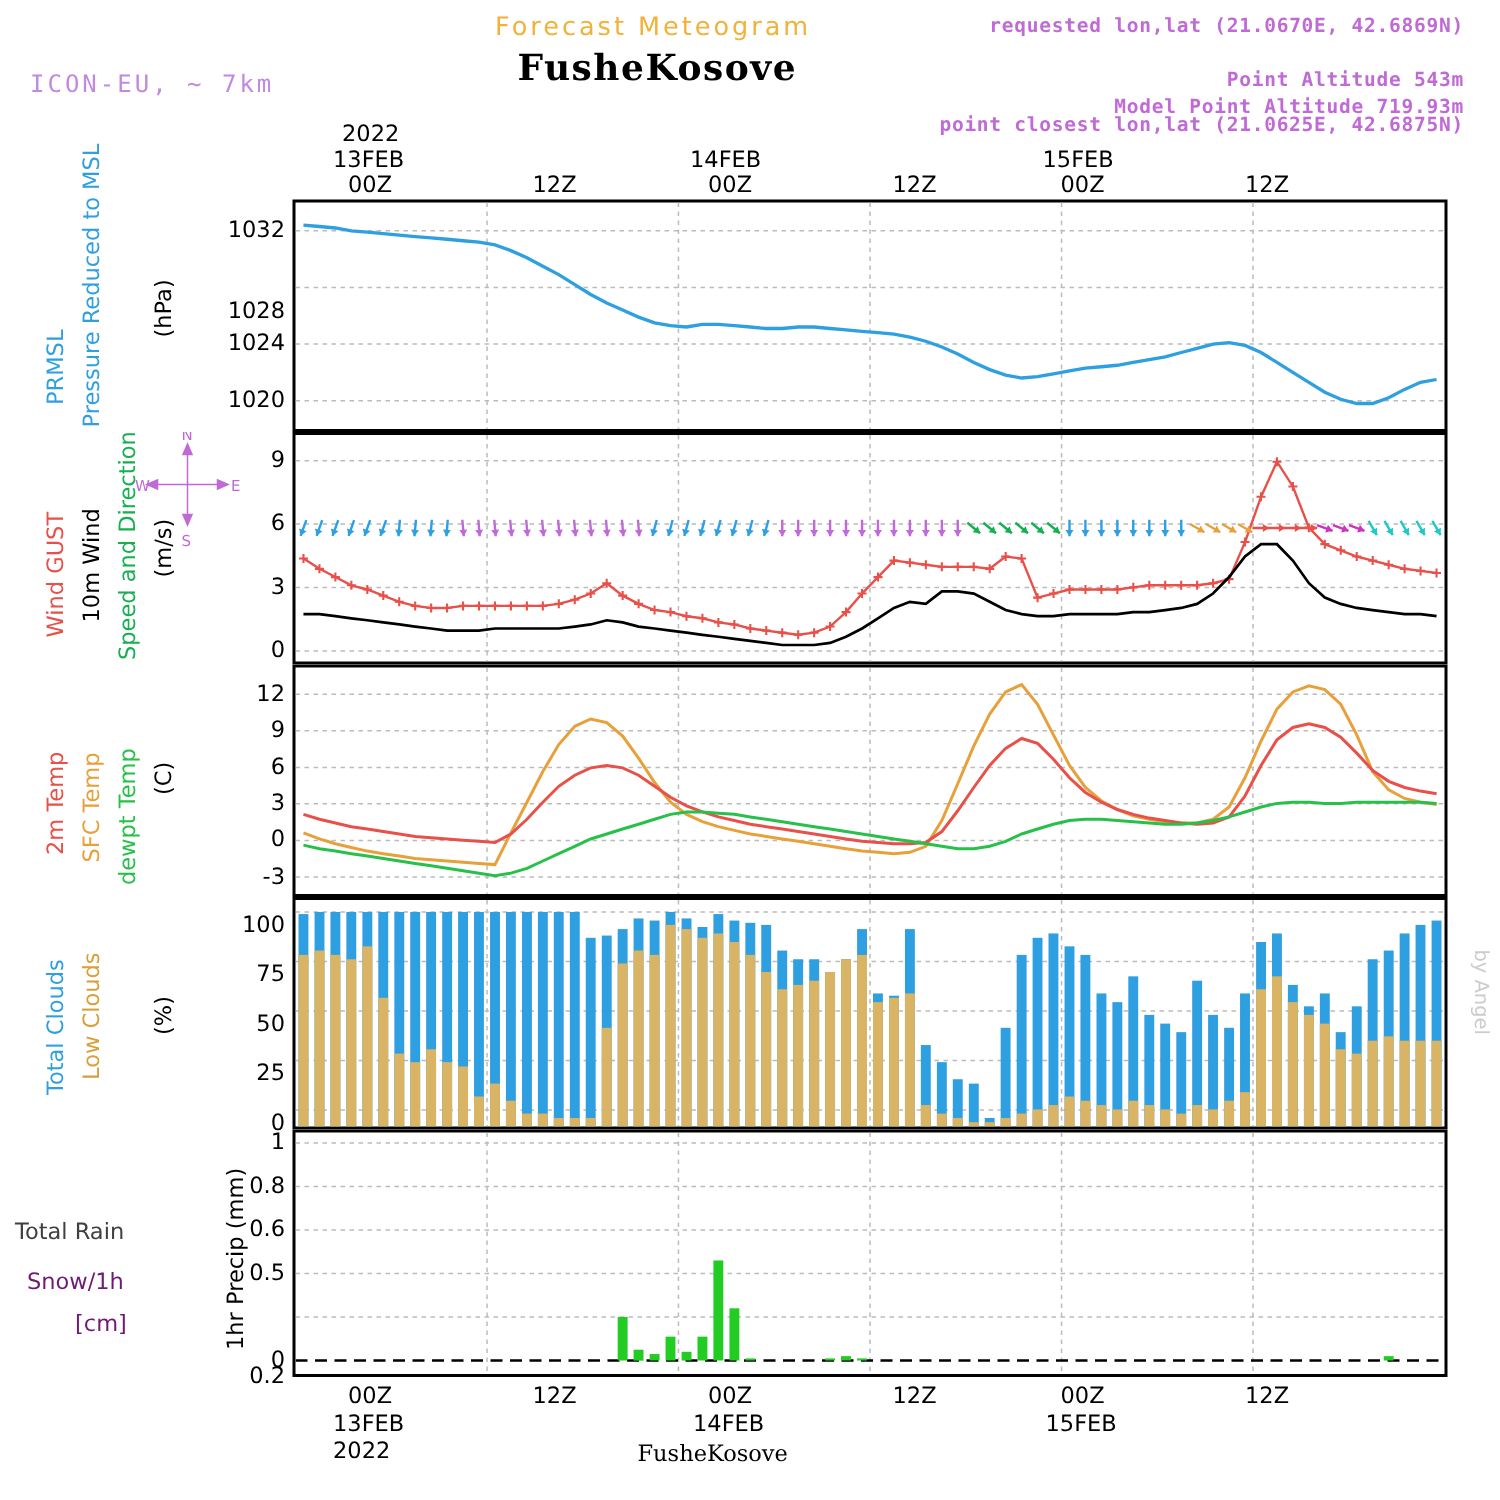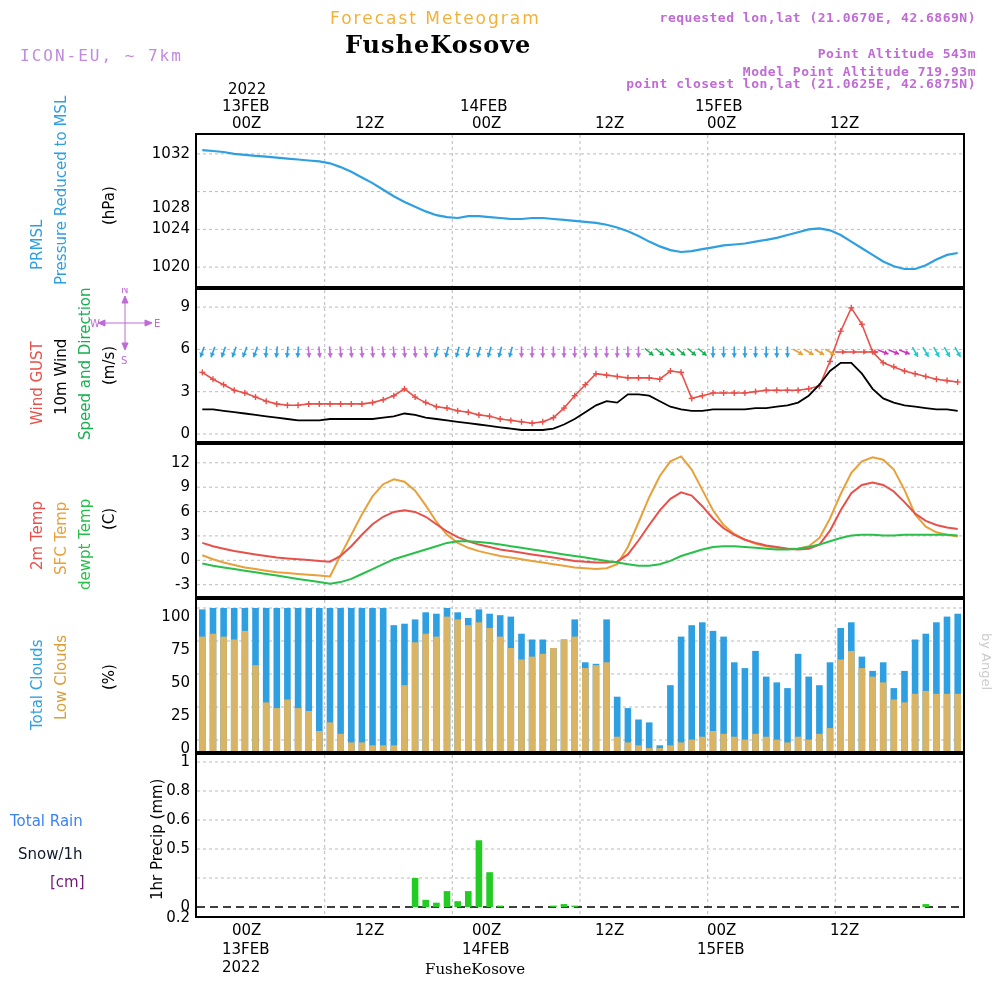--- a/index.html
+++ b/index.html
@@ -775,22 +775,22 @@
         <rect x="278.6" y="85.3" width="6.6" height="66.7" fill="#22cc22"></rect>
         <rect x="289.3" y="117.2" width="6.6" height="34.8" fill="#22cc22"></rect>
         <rect x="299.9" y="150.6" width="6.6" height="1.4" fill="#22cc22"></rect>
         <rect x="353.1" y="150.6" width="6.6" height="1.4" fill="#22cc22"></rect>
         <rect x="363.7" y="149.1" width="6.6" height="2.9" fill="#22cc22"></rect>
         <rect x="374.4" y="150.6" width="6.6" height="1.4" fill="#22cc22"></rect>
         <rect x="725.5" y="149.1" width="6.6" height="2.9" fill="#22cc22"></rect>
       </g>
   </svg>
 </div>
-<div class="abs" style="left:10px;top:812px;font-size:15px;color:#3b82f6;">Total  Rain</div>
-<div class="abs" style="left:18px;top:845px;font-size:15px;color:#0f172a;">Snow/1h</div>
+<div class="abs" style="left:10px;top:812px;font-size:15px;color:#404040;">Total  Rain</div>
+<div class="abs" style="left:18px;top:845px;font-size:15px;color:#701a75;">Snow/1h</div>
 <div class="abs" style="left:50px;top:873px;font-size:15px;color:#701a75;">[cm]</div>
 <div class="vrot" style="left:148px;top:900px;color:#000;">1hr Precip (mm)</div>
 <div class="ytick" style="left:120px;top:752px;width:70px;">1</div>
 <div class="ytick" style="left:120px;top:781px;width:70px;">0.8</div>
 <div class="ytick" style="left:120px;top:810px;width:70px;">0.6</div>
 <div class="ytick" style="left:120px;top:839px;width:70px;">0.5</div>
 <div class="ytick" style="left:120px;top:908px;width:70px;">0.2</div>
 <div class="ytick" style="left:120px;top:897px;width:70px;">0</div>
 
 <div class="xt" style="left:232px;top:921px;">00Z</div>

